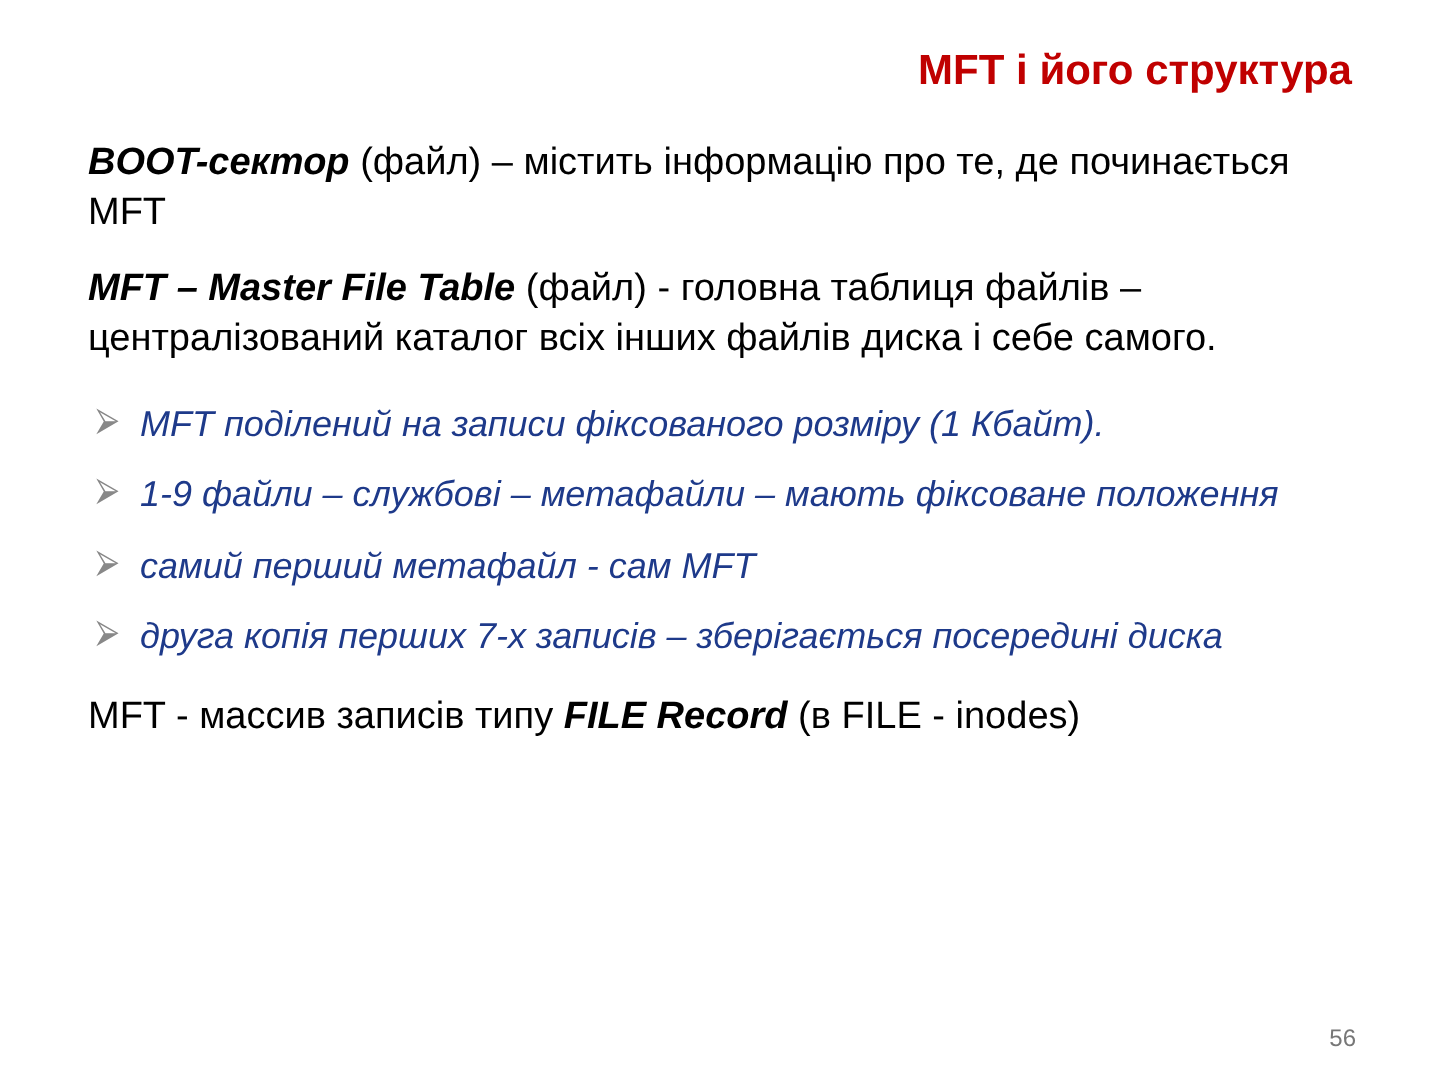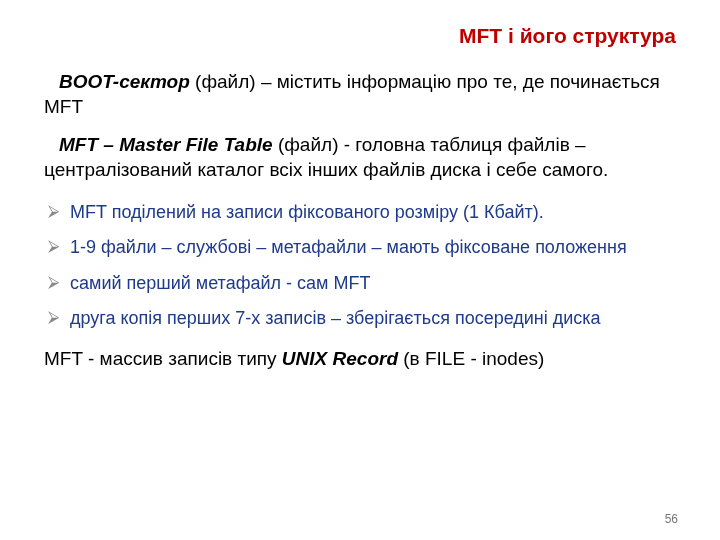--- a/index.html
+++ b/index.html
@@ -20,41 +20,41 @@
     }
     .para {
       font-size: 19px;
       line-height: 1.3;
       color: #000000;
       margin-bottom: 14px;
     }
     .para .lead {
       font-weight: bold;
       font-style: italic;
-      margin-left: 15px;
     }
     .bullets {
       margin: 18px 0 18px 4px;
     }
     .bullet-row {
       display: flex;
       align-items: flex-start;
       margin-bottom: 12px;
       font-size: 18px;
       color: #1e3a8a;
       line-height: 1.3;
     }
     .bullet-marker {
       flex: 0 0 auto;
       width: 22px;
       font-size: 16px;
       color: #888888;
     }
     .bullet-text {
       flex: 1 1 auto;
+      font-style: italic;
     }
     .footer-para {
       font-size: 19px;
       color: #000000;
       margin-top: 10px;
     }
     .footer-para .em1 { font-style: italic; font-weight: bold; }
     .footer-para .em2 { font-weight: normal; }
     .page-num {
       position: absolute;
@@ -90,16 +90,16 @@
     <span class="bullet-marker">⮚</span>
     <span class="bullet-text">самий перший метафайл - сам MFT</span>
   </div>
   <div class="bullet-row">
     <span class="bullet-marker">⮚</span>
     <span class="bullet-text">друга копія перших 7-х записів – зберігається посередині диска</span>
   </div>
 </div>
 
 <div class="footer-para">
-  <span>MFT  -  массив записів типу </span><span class="em1">UNIX Record</span><span> (в FILE - </span><span class="em2">inodes)</span>
+  <span>MFT  -  массив записів типу </span><span class="em1">FILE Record</span><span> (в FILE - </span><span class="em2">inodes)</span>
 </div>
 
 <div class="page-num">56</div>
 
 </body></html>

